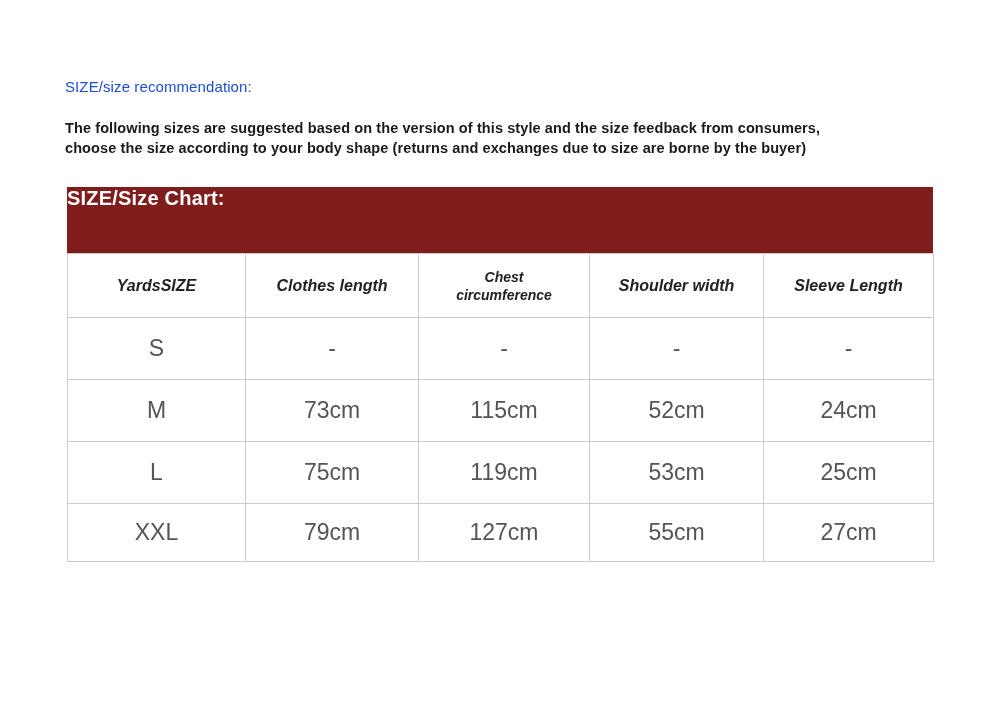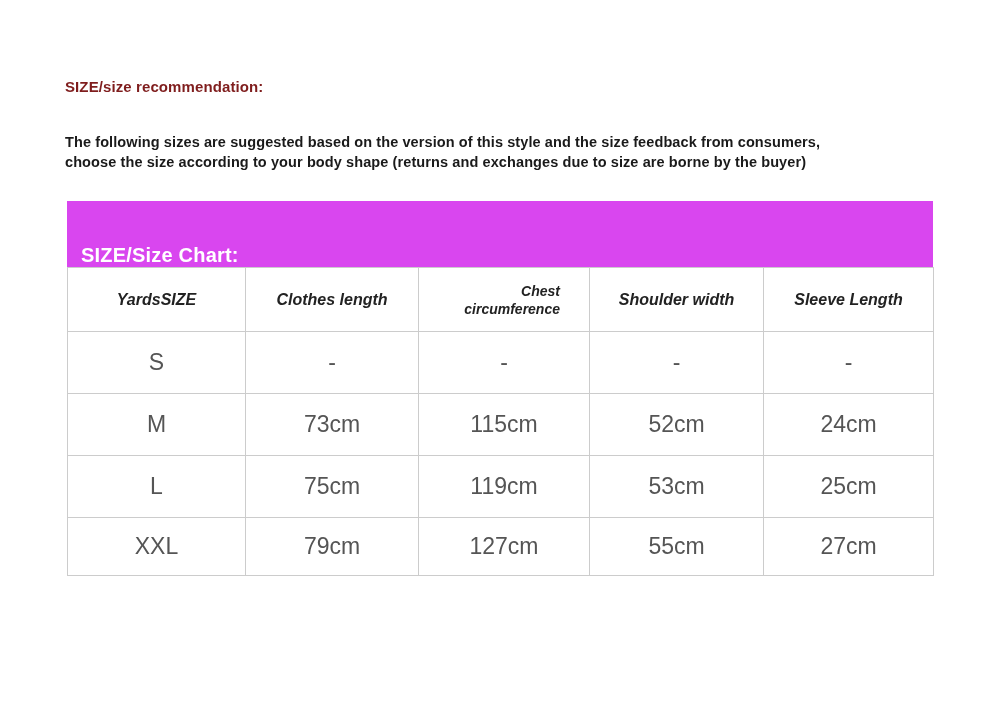--- a/index.html
+++ b/index.html
@@ -8,43 +8,43 @@
     height: 708px;
     background: #ffffff;
     font-family: "Liberation Sans", sans-serif;
     overflow: hidden;
   }
   .content {
     padding: 78px 65px 0 65px;
   }
   .section-heading {
     font-size: 15px;
-    font-weight: bold;
-    color: #7f1d1d;
+    font-weight: normal;
+    color: #1d4ed8;
     letter-spacing: 0.1px;
   }
   .size-note {
-    margin-top: 38px;
+    margin-top: 24px;
     font-size: 14.5px;
     font-weight: bold;
     color: #1a1a1a;
     line-height: 19.5px;
     letter-spacing: 0.1px;
   }
   .chart-wrap {
     margin-top: 29px;
     margin-left: 2px;
     width: 866px;
   }
   .chart-header {
     height: 66px;
-    background: #d946ef;
+    background: #7f1d1d;
     display: flex;
-    align-items: flex-end;
-    padding-left: 14px;
+    align-items: flex-start;
+    padding-left: 0;
   }
   .chart-header span {
     color: #ffffff;
     font-size: 20px;
     font-weight: bold;
     letter-spacing: 0.2px;
   }
   table.size-table {
     width: 866px;
     border-collapse: collapse;
@@ -72,21 +72,21 @@
   }
   tr.last-row td { height: 58px; }
   .col-size   { width: 178px; }
   .col-len    { width: 173px; }
   .col-chest  { width: 171px; }
   .col-shldr  { width: 174px; }
   .col-sleeve { width: 170px; }
   th .wrap-block {
     display: inline-block;
     max-width: 112px;
-    text-align: right;
+    text-align: center;
     font-size: 14px;
     line-height: 18px;
   }
 </style>
 </head>
 <body>
 
 <div class="content">
 
   <div class="section-heading">SIZE/size recommendation:</div>

